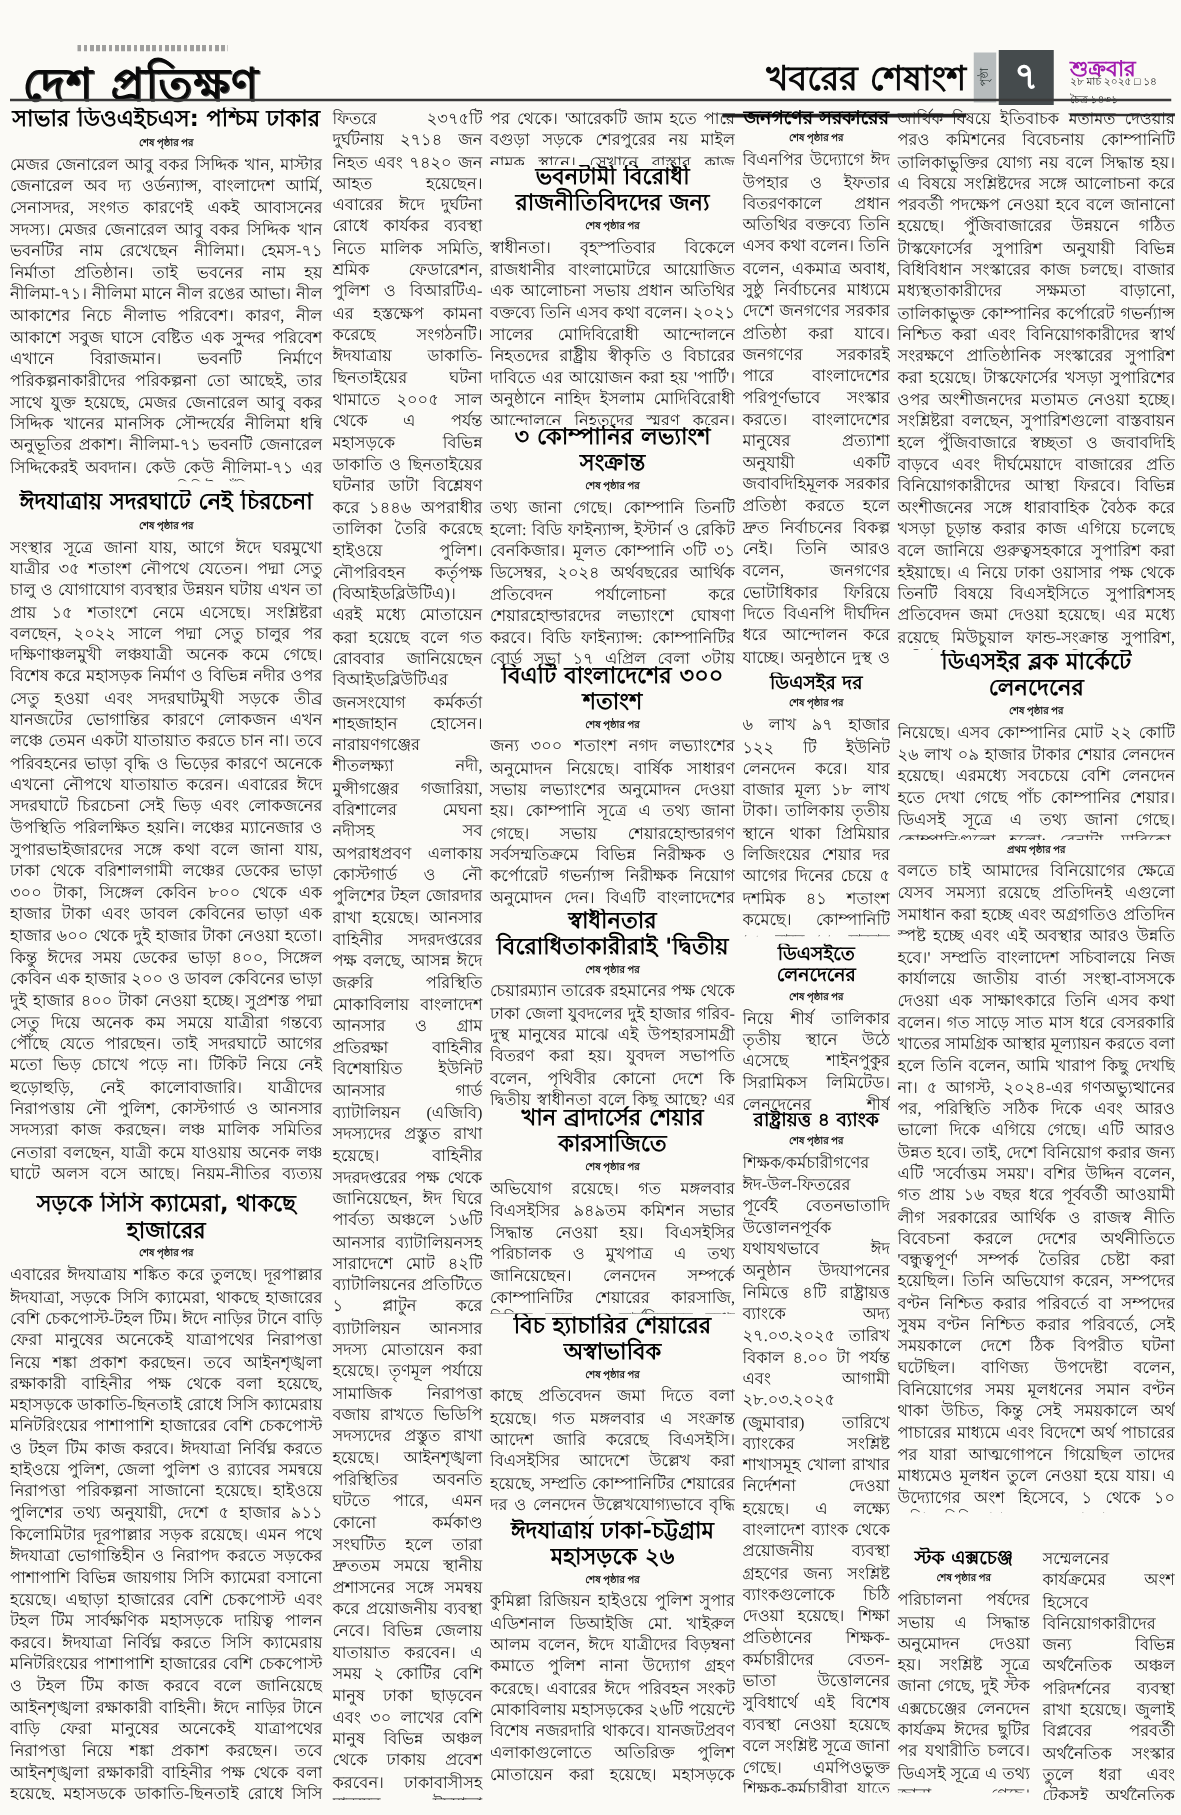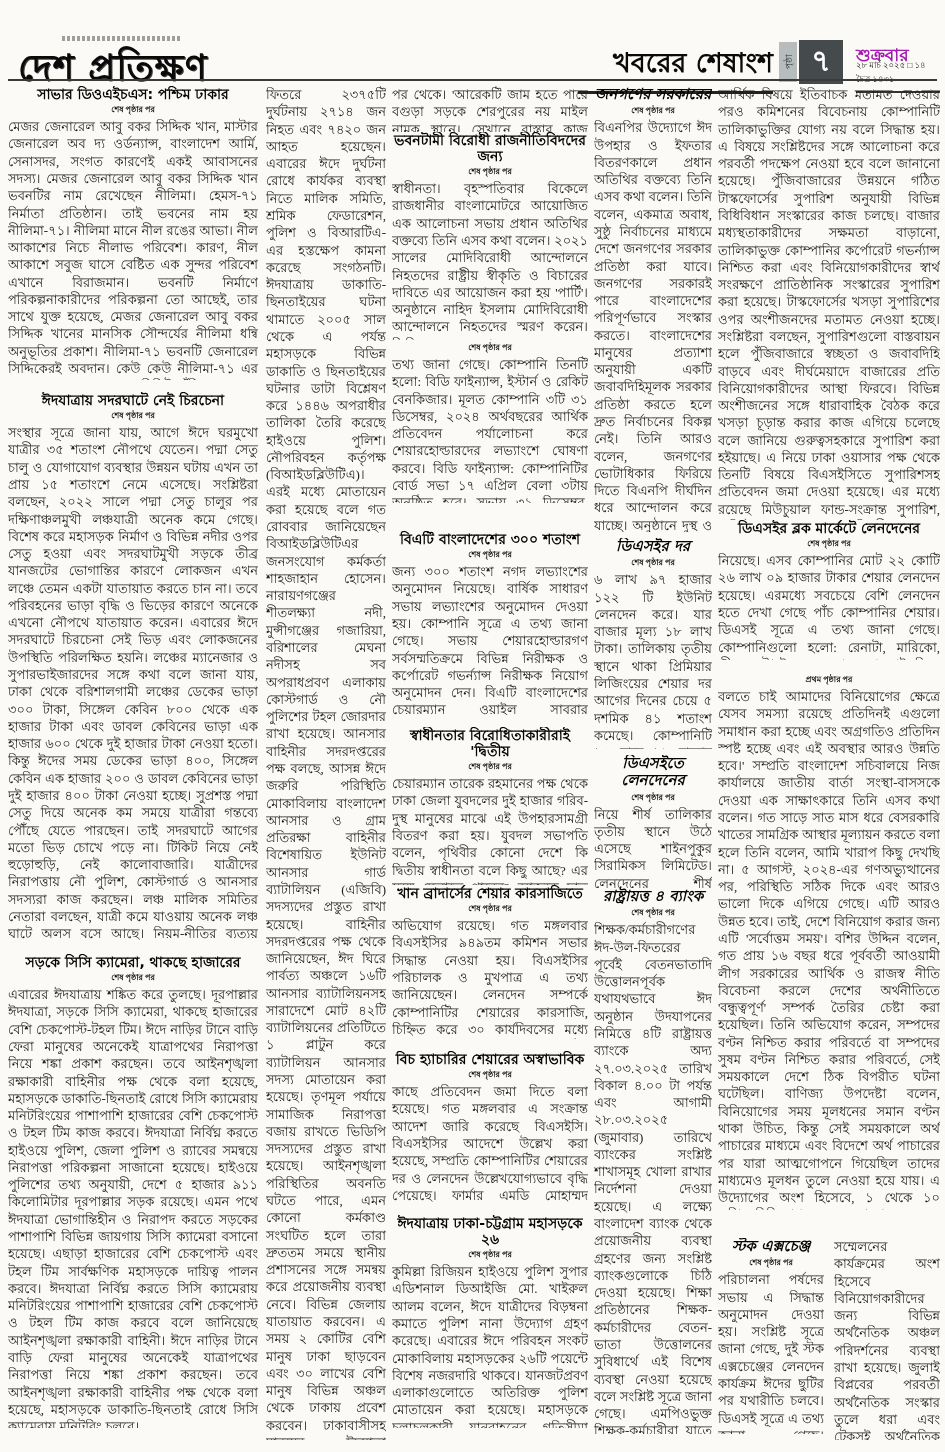--- a/index.html
+++ b/index.html
@@ -11,22 +11,22 @@
   .section-title{position:absolute;left:578px;top:42px;width:195px;font-size:27px;font-weight:800;text-align:right;color:#0a0a0a;border-bottom:3px solid #222;padding-bottom:4px;font-family:"DejaVu Sans","Liberation Sans",sans-serif;}
   .page-label-box{position:absolute;left:779px;top:42px;width:18px;height:40px;background:#b7bcbd;color:#26302f;font-size:9px;display:flex;align-items:center;justify-content:center;writing-mode:vertical-rl;transform:rotate(180deg);font-family:"DejaVu Sans","Liberation Sans",sans-serif;}
   .page-number-box{position:absolute;left:799px;top:40px;width:44px;height:44px;background:#454b4d;color:#fff;font-size:30px;font-weight:800;display:flex;align-items:center;justify-content:center;font-family:"DejaVu Sans","Liberation Sans",sans-serif;}
   .weekday{position:absolute;left:856px;top:42px;font-size:17px;font-weight:800;color:#a21caf;font-family:"DejaVu Sans","Liberation Sans",sans-serif;}
   .dateline{position:absolute;left:856px;top:59px;width:84px;font-size:8.5px;color:#222;border-bottom:2px solid #333;padding-bottom:4px;}
   .head-rule{position:absolute;left:8px;top:79px;width:929px;height:2px;background:#3a3a3a;}
   
   .track{position:absolute;top:86px;}
   .article{overflow:hidden;}
   .hl{font-weight:800;text-align:center;color:#050505;font-family:"DejaVu Sans","Liberation Sans",sans-serif;line-height:1.15;margin:0 0 1px 0;}
-  .hl.big{font-size:14px;}
-  .hl.mid{font-size:15px;font-style:italic;}
+  .hl.big{font-size:18px;}
+  .hl.mid{font-size:15px;}
   .cont{font-size:8px;font-weight:700;text-align:center;margin:1px 0 2px 0;color:#111;}
   .body{font-size:13px;line-height:1.33;text-align:justify;color:#1d1d1d;overflow:hidden;word-spacing:.5px;}
   .subrow{display:flex;gap:10px;}
 </style>
 </head>
 <body>
 
 <div id="page">
 
   <div class="tagline-smudge"></div>
@@ -61,20 +61,21 @@
   </div>
 
   <div class="track" style="left:392px;width:196px;">
     <div class="body" style="height:46px;">পর থেকে। 'আরেকটি জাম হতে পারে বগুড়া সড়কে শেরপুরের নয় মাইল নামক স্থানে। সেখানে রাস্তার কাজ হচ্ছে। রাস্তাটি সরু তাই গতি কমতে পারে'- বলেন পুলিশের এ কর্মকর্তা।</div>
     <div class="article" style="height:208px;">
       <div class="hl big">ভবনটামী বিরোধী রাজনীতিবিদদের জন্য</div>
       <div class="cont">শেষ পৃষ্ঠার পর</div>
       <div class="body" style="height:164px;">স্বাধীনতা। বৃহস্পতিবার বিকেলে রাজধানীর বাংলামোটরে আয়োজিত এক আলোচনা সভায় প্রধান অতিথির বক্তব্যে তিনি এসব কথা বলেন। ২০২১ সালের মোদিবিরোধী আন্দোলনে নিহতদের রাষ্ট্রীয় স্বীকৃতি ও বিচারের দাবিতে এর আয়োজন করা হয় 'পার্টি'। অনুষ্ঠানে নাহিদ ইসলাম মোদিবিরোধী আন্দোলনে নিহতদের স্মরণ করেন। তিনি বলেন, গত ১৫ বছরের রাজনৈতিক আন্দোলনে যারা জীবন দিয়েছেন, তাদের রাষ্ট্রীয় স্বীকৃতি দিতে হবে। আপসকামী বিরোধী রাজনীতিবিদদের জন্য জনগণের কাছে জবাবদিহি করার সময় এসেছে বলেও মন্তব্য করেন তিনি। সভায় বিভিন্ন রাজনৈতিক দলের নেতারা উপস্থিত ছিলেন এবং নিহতদের পরিবারের সদস্যরা স্মৃতিচারণ করেন।</div>
     </div>
     <div class="article" style="height:191px;">
+      <div class="hl big">৩ কোম্পানির লভ্যাংশ সংক্রান্ত</div>
       <div class="cont">শেষ পৃষ্ঠার পর</div>
       <div class="body" style="height:147px;">তথ্য জানা গেছে। কোম্পানি তিনটি হলো: বিডি ফাইন্যান্স, ইস্টার্ন ও রেকিট বেনকিজার। মূলত কোম্পানি ৩টি ৩১ ডিসেম্বর, ২০২৪ অর্থবছরের আর্থিক প্রতিবেদন পর্যালোচনা করে শেয়ারহোল্ডারদের লভ্যাংশে ঘোষণা করবে। বিডি ফাইন্যান্স: কোম্পানিটির বোর্ড সভা ১৭ এপ্রিল বেলা ৩টায় অনুষ্ঠিত হবে। সভায় ৩১ ডিসেম্বর, ২০২৪ সমাপ্ত অর্থবছরের আর্থিক প্রতিবেদন পর্যালোচনা করে শেয়ারহোল্ডারদের জন্য লভ্যাংশ ঘোষণা আসতে পারে। ইস্টার্ন ইন্স্যুরেন্স: কোম্পানিটির বোর্ড সভা ১০ এপ্রিল দুপুর সোয়া ৩ টায় অনুষ্ঠিত হবে। সভায় ৩১ ডিসেম্বর, ২০২৪ সমাপ্ত অর্থবছরের আর্থিক প্রতিবেদন পর্যালোচনা করে শেয়ারহোল্ডারদের জন্য লভ্যাংশ ঘোষণা করা হতে পারে। কোম্পানিটি আগের বছর ২০২৩ সালে শেয়ারহোল্ডারদের ১০ শতাংশ নগদ লভ্যাংশ দিয়েছিল।</div>
     </div>
     <div class="article" style="height:196px;">
       <div class="hl big">বিএটি বাংলাদেশের ৩০০ শতাংশ</div>
       <div class="cont">শেষ পৃষ্ঠার পর</div>
       <div class="body" style="height:152px;">জন্য ৩০০ শতাংশ নগদ লভ্যাংশের অনুমোদন নিয়েছে। বার্ষিক সাধারণ সভায় লভ্যাংশের অনুমোদন দেওয়া হয়। কোম্পানি সূত্রে এ তথ্য জানা গেছে। সভায় শেয়ারহোল্ডারগণ সর্বসম্মতিক্রমে বিভিন্ন নিরীক্ষক ও কর্পোরেট গভর্ন্যান্স নিরীক্ষক নিয়োগ অনুমোদন দেন। বিএটি বাংলাদেশের চেয়ারম্যান ওয়াইল সাবরার সভাপতিত্বে অনলাইনে এ এজিএম অনুষ্ঠিত হয়। দেশ ও বিদেশ থেকে শেয়ারহোল্ডাররা এতে অংশ নেন। আগের বছর ২০২৩ সালে ৫৫০ শতাংশ নগদ লভ্যাংশ ঘোষণা করেছিল কোম্পানিটি। অনুষ্ঠানে কোম্পানির পক্ষে ভার্চুয়ালি এবং প্রতিষ্ঠানের ব্যবস্থাপনা পরিচালক আব্রাহাম, ফাইন্যান্স ডিরেক্টর নিরালা সিং, কমার্শিয়াল ডিরেক্টর ও কোম্পানি সচিব সৈয়দ আফজাল হোসেন উপস্থিত ছিলেন।</div>
     </div>
     <div class="article" style="height:158px;">
       <div class="hl big">স্বাধীনতার বিরোধিতাকারীরাই 'দ্বিতীয়</div>

